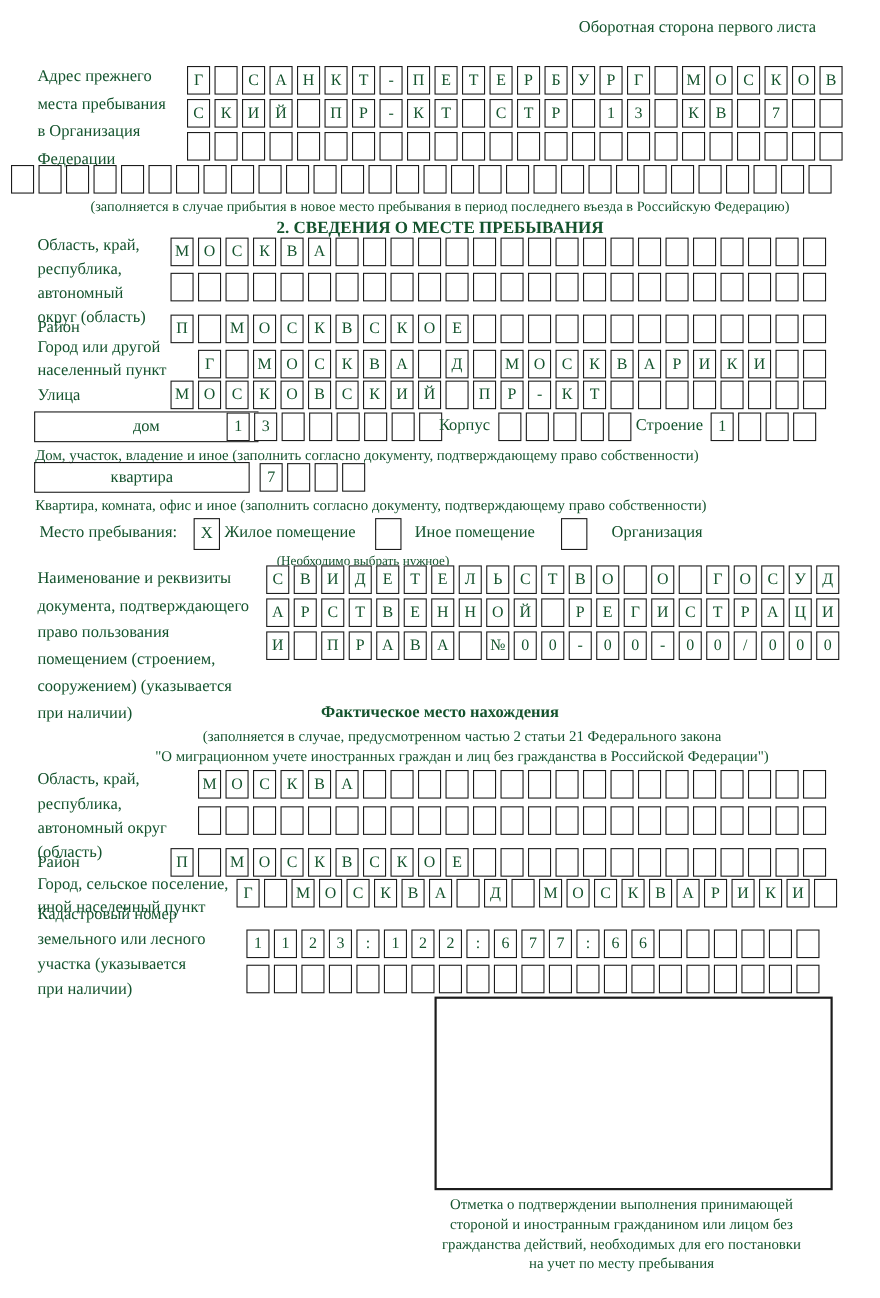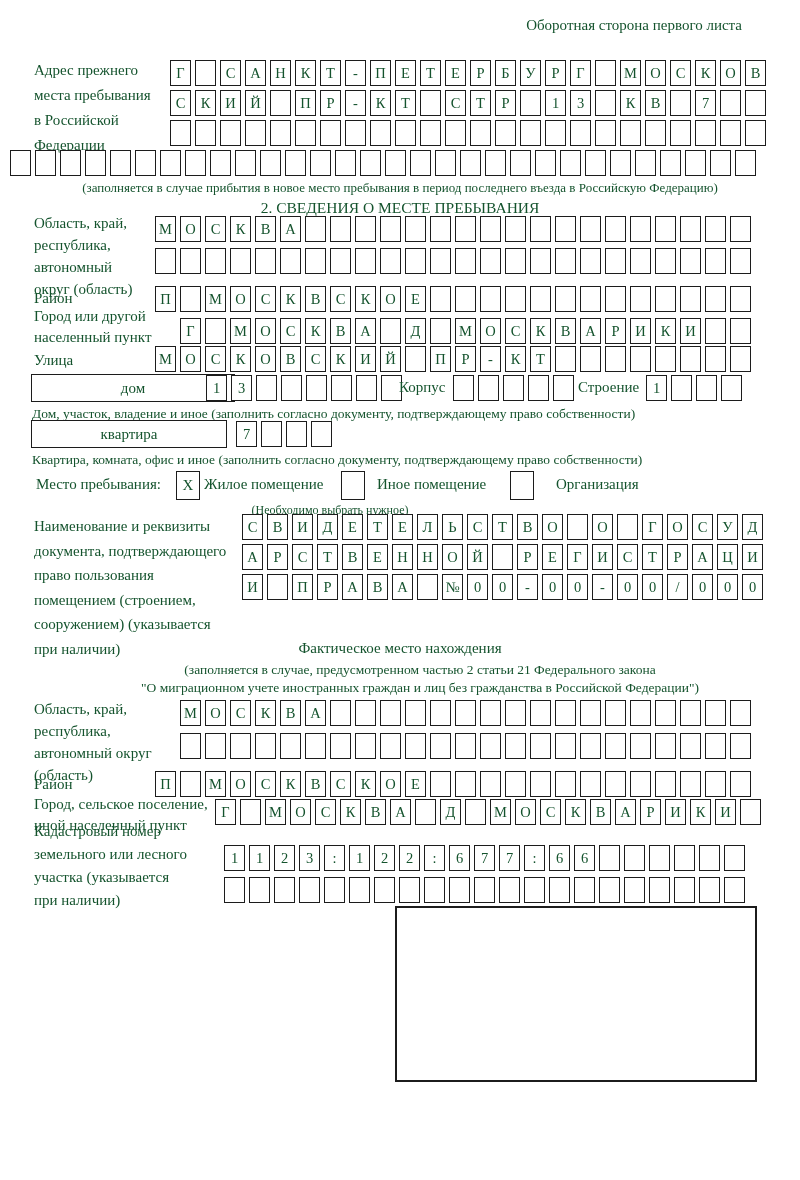--- a/index.html
+++ b/index.html
@@ -6,21 +6,21 @@
   #page{
     position:relative;width:800px;height:1180px;background:#fff;
     font-family:"Liberation Serif","DejaVu Serif",serif;color:#14532d;
     overflow:hidden;
   }
   .abs{position:absolute;}
   .lbl{font-size:15px;white-space:nowrap;}
   .lines div{white-space:nowrap;}
   .note{font-size:13px;white-space:nowrap;}
   .center{text-align:center;width:800px;left:0;}
-  .heading{font-weight:normal;font-size:15.5px;}
+  .heading{font-weight:bold;font-size:15.5px;}
   .cellrow{display:flex;gap:4px;}
   .cell{
     width:21px;height:26px;flex:none;box-sizing:border-box;
     border:1.7px solid #1c1c1c;display:inline-flex;align-items:center;justify-content:center;
     font-size:14.5px;background:#fff;
   }
   .widebox{
     box-sizing:border-box;border:1.7px solid #1c1c1c;height:28px;
     display:flex;align-items:center;justify-content:center;font-size:15px;
   }
@@ -33,21 +33,21 @@
 </head>
 <body>
 
 <div id="page">
 
   <div class="abs lbl" style="top:17px;right:58px;font-size:15px;">Оборотная сторона первого листа</div>
 
   <div class="abs lbl lines" style="left:34px;top:58px;line-height:25px;">
       <div>Адрес прежнего</div>
       <div>места пребывания</div>
-      <div>в Российской</div>
+      <div>в Организация</div>
       <div>Федерации</div>
     </div>
   <div class="abs cellrow" style="left:170px;top:60px;">
       <span class="cell">Г</span>
       <span class="cell"></span>
       <span class="cell">С</span>
       <span class="cell">А</span>
       <span class="cell">Н</span>
       <span class="cell">К</span>
       <span class="cell">Т</span>
@@ -593,14 +593,20 @@
       <span class="cell"></span>
       <span class="cell"></span>
       <span class="cell"></span>
       <span class="cell"></span>
       <span class="cell"></span>
       <span class="cell"></span>
       <span class="cell"></span>
     </div>
 
   <div class="abs stampbox" style="left:395px;top:906px;width:362px;height:176px;"></div>
+  <div class="abs lines" style="left:330px;top:1086px;width:470px;text-align:center;font-size:13.5px;line-height:18px;">
+      <div>Отметка о подтверждении выполнения принимающей</div>
+      <div>стороной и иностранным гражданином или лицом без</div>
+      <div>гражданства действий, необходимых для его постановки</div>
+      <div>на учет по месту пребывания</div>
+    </div>
 
 </div>
 
 </body></html>

